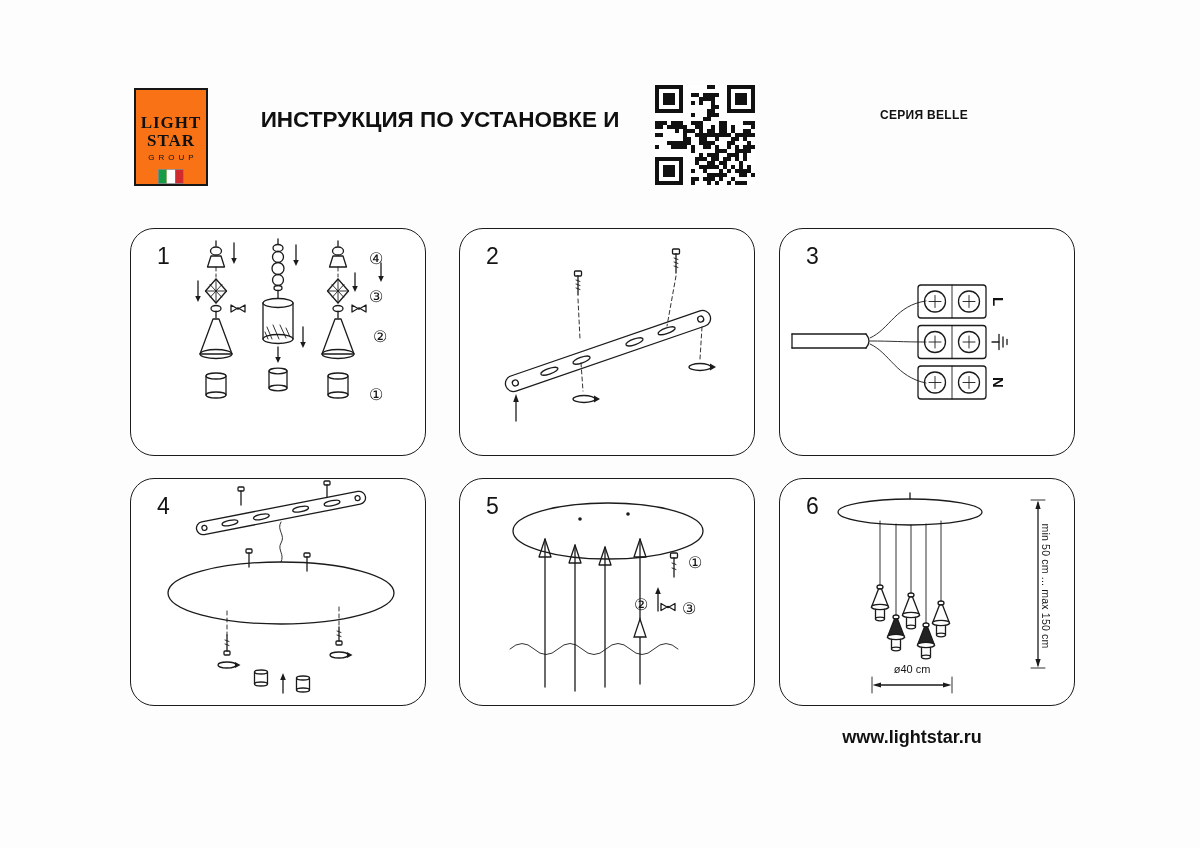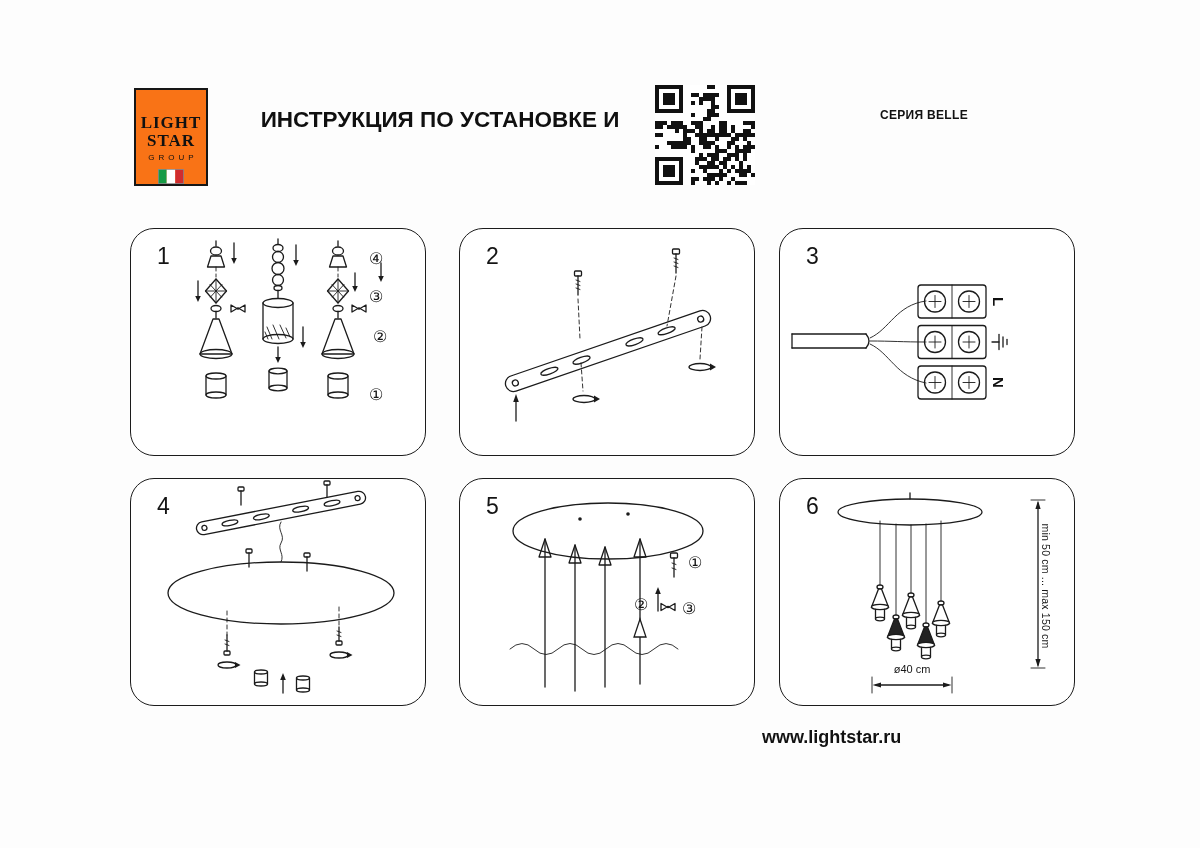--- a/index.html
+++ b/index.html
@@ -53,21 +53,21 @@
   .rot90 { transform:rotate(90deg); }
   .term-label { position:absolute; font-weight:bold; font-size:15px; }
 
   .dim-v {
     position:absolute; left:272px; top:32px; width:150px;
     font-size:10.5px; text-align:center; color:#161616;
     transform:rotate(90deg); transform-origin:0 0; letter-spacing:.2px;
   }
   .dim-h { position:absolute; left:100px; top:184px; width:64px; text-align:center; font-size:11px; color:#161616; }
 
-  .footer-site { left:762px; top:727px; width:236px; font-weight:bold; font-size:18px; }
+  .footer-site { left:794px; top:727px; width:236px; text-align:center; font-weight:bold; font-size:18px; }
 </style>
 </head>
 <body>
 
 <div class="abs logo-box">
   <span class="logo-word">LIGHT</span>
   <span class="logo-word">STAR</span>
   <span class="logo-group">GROUP</span>
   <svg class="logo-flag" width="26" height="15" viewBox="0 0 26 15">
     <rect x="0" y="0" width="8.7" height="15" fill="#169b46"></rect>

